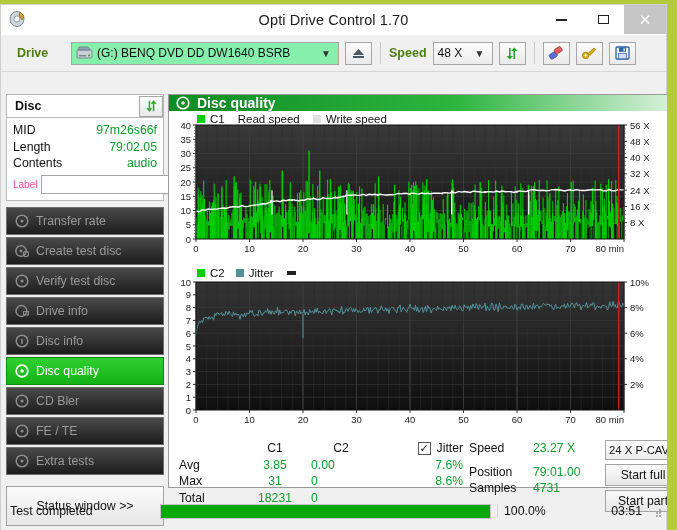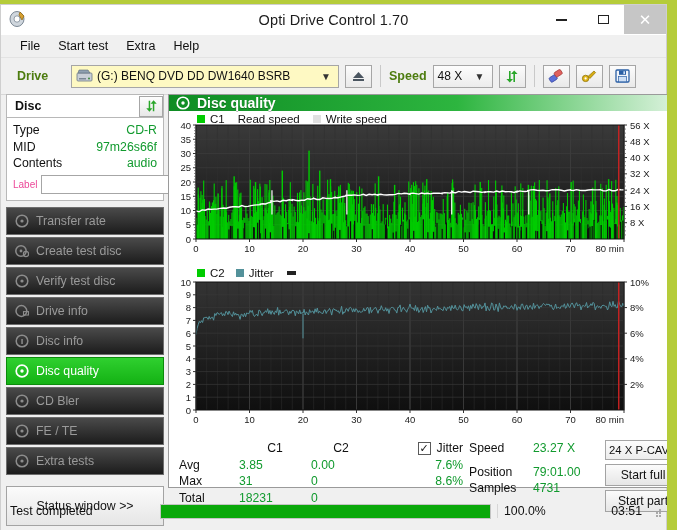--- a/index.html
+++ b/index.html
@@ -79,21 +79,21 @@
     align-items: center;
     padding: 0 6px;
     gap: 6px;
     border-bottom: 1px solid #d7d7d7;
   }
   .tb-label { font-size: 12.5px; font-weight: bold; color: #4d7c0f; }
   .drive-combo {
     position: relative;
     flex: 0 0 auto;
     width: 268px; height: 23px;
-    background: #fef9c3;
+    background: #86efac;
     border: 1px solid #a6a6a6;
     display: flex; align-items: center;
     padding: 0 4px;
     font-size: 12px; color: #111;
     box-sizing: border-box;
   }
   .drive-combo .dicon { width: 17px; height: 14px; margin-right: 4px; flex: 0 0 auto; }
   .combo-arrow {
     margin-left: auto;
     width: 16px; text-align: center;
@@ -244,21 +244,21 @@
 
   .stats {
     padding: 4px 8px 2px 10px;
     font-size: 12.2px;
     color: #111;
     display: flex;
   }
   .stats-left { width: 290px; }
   .st-row { display: flex; line-height: 16.5px; }
   .st-c0 { width: 60px; }
-  .st-c1 { width: 72px; text-align: left; color: #119a2e; }
+  .st-c1 { width: 72px; text-align: center; color: #119a2e; }
   .st-c2 { width: 60px; text-align: left; color: #119a2e; }
   .st-c3 { width: 92px; text-align: right; color: #119a2e; }
   .st-head .st-c1, .st-head .st-c2, .st-head .st-c3 { color: #111; }
   .jit-head { display: flex; align-items: center; justify-content: flex-end; gap: 6px; }
   .chk {
     width: 13px; height: 13px;
     border: 1px solid #5a5a5a;
     background: #fff;
     display: flex; align-items: center; justify-content: center;
     font-size: 11px; color: #111; line-height: 11px;
@@ -347,26 +347,20 @@
           </div>
         <div class="winbtn">
             <span class="gl max-gl"></span>
           </div>
         <div class="winbtn close">
             <span class="close-gl">✕</span>
           </div>
       </div>
     </div>
 
-    <div class="menubar">
-      <span class="mi">File</span>
-      <span class="mi">Start test</span>
-      <span class="mi">Extra</span>
-      <span class="mi">Help</span>
-    </div>
 
     <div class="toolbar">
       <span class="tb-label" style="width:58px;padding-left:10px;box-sizing:border-box;">Drive</span>
       <div class="drive-combo">
         <span class="dicon">
           <svg width="17" height="14" viewBox="0 0 17 14">
             <rect x="1" y="4" width="15" height="8" rx="1" fill="#c9cfd6" stroke="#6d7a86" stroke-width=".8"></rect>
             <rect x="3" y="9" width="7" height="1.5" fill="#7b8894"></rect>
             <circle cx="13" cy="9.6" r="1" fill="#3c8a3c"></circle>
             <path d="M3 1 h9 l2 3 H2 Z" fill="#8fa0b0" stroke="#5d6b78" stroke-width=".6"></path>
@@ -436,26 +430,26 @@
             <span>
               <svg width="15" height="14" viewBox="0 0 16 15">
                 <path d="M5 2 v8 l-2.6 0 L5.8 13.6 L9 10 H6.6 V2 Z" fill="#2aa72a"></path>
                 <path d="M11 13 V5 h2.6 L10.2 1.4 L7 5 h2.4 v8 Z" fill="#2aa72a"></path>
               </svg>
             </span>
           </div>
         </div>
         <div class="disc-box">
           <div class="disc-row">
-            <span>Type</span>
-            <span class="val">CD-R</span>
-          </div>
-          <div class="disc-row">
             <span>MID</span>
             <span class="val">97m26s66f</span>
+          </div>
+          <div class="disc-row">
+            <span>Length</span>
+            <span class="val">79:02.05</span>
           </div>
           <div class="disc-row">
             <span>Contents</span>
             <span class="val">audio</span>
           </div>
           <div class="label-row">
             <span class="lbl">Label</span>
             <input class="label-input" type="text" value="" style="">
             <div class="label-btn">
               <span>

